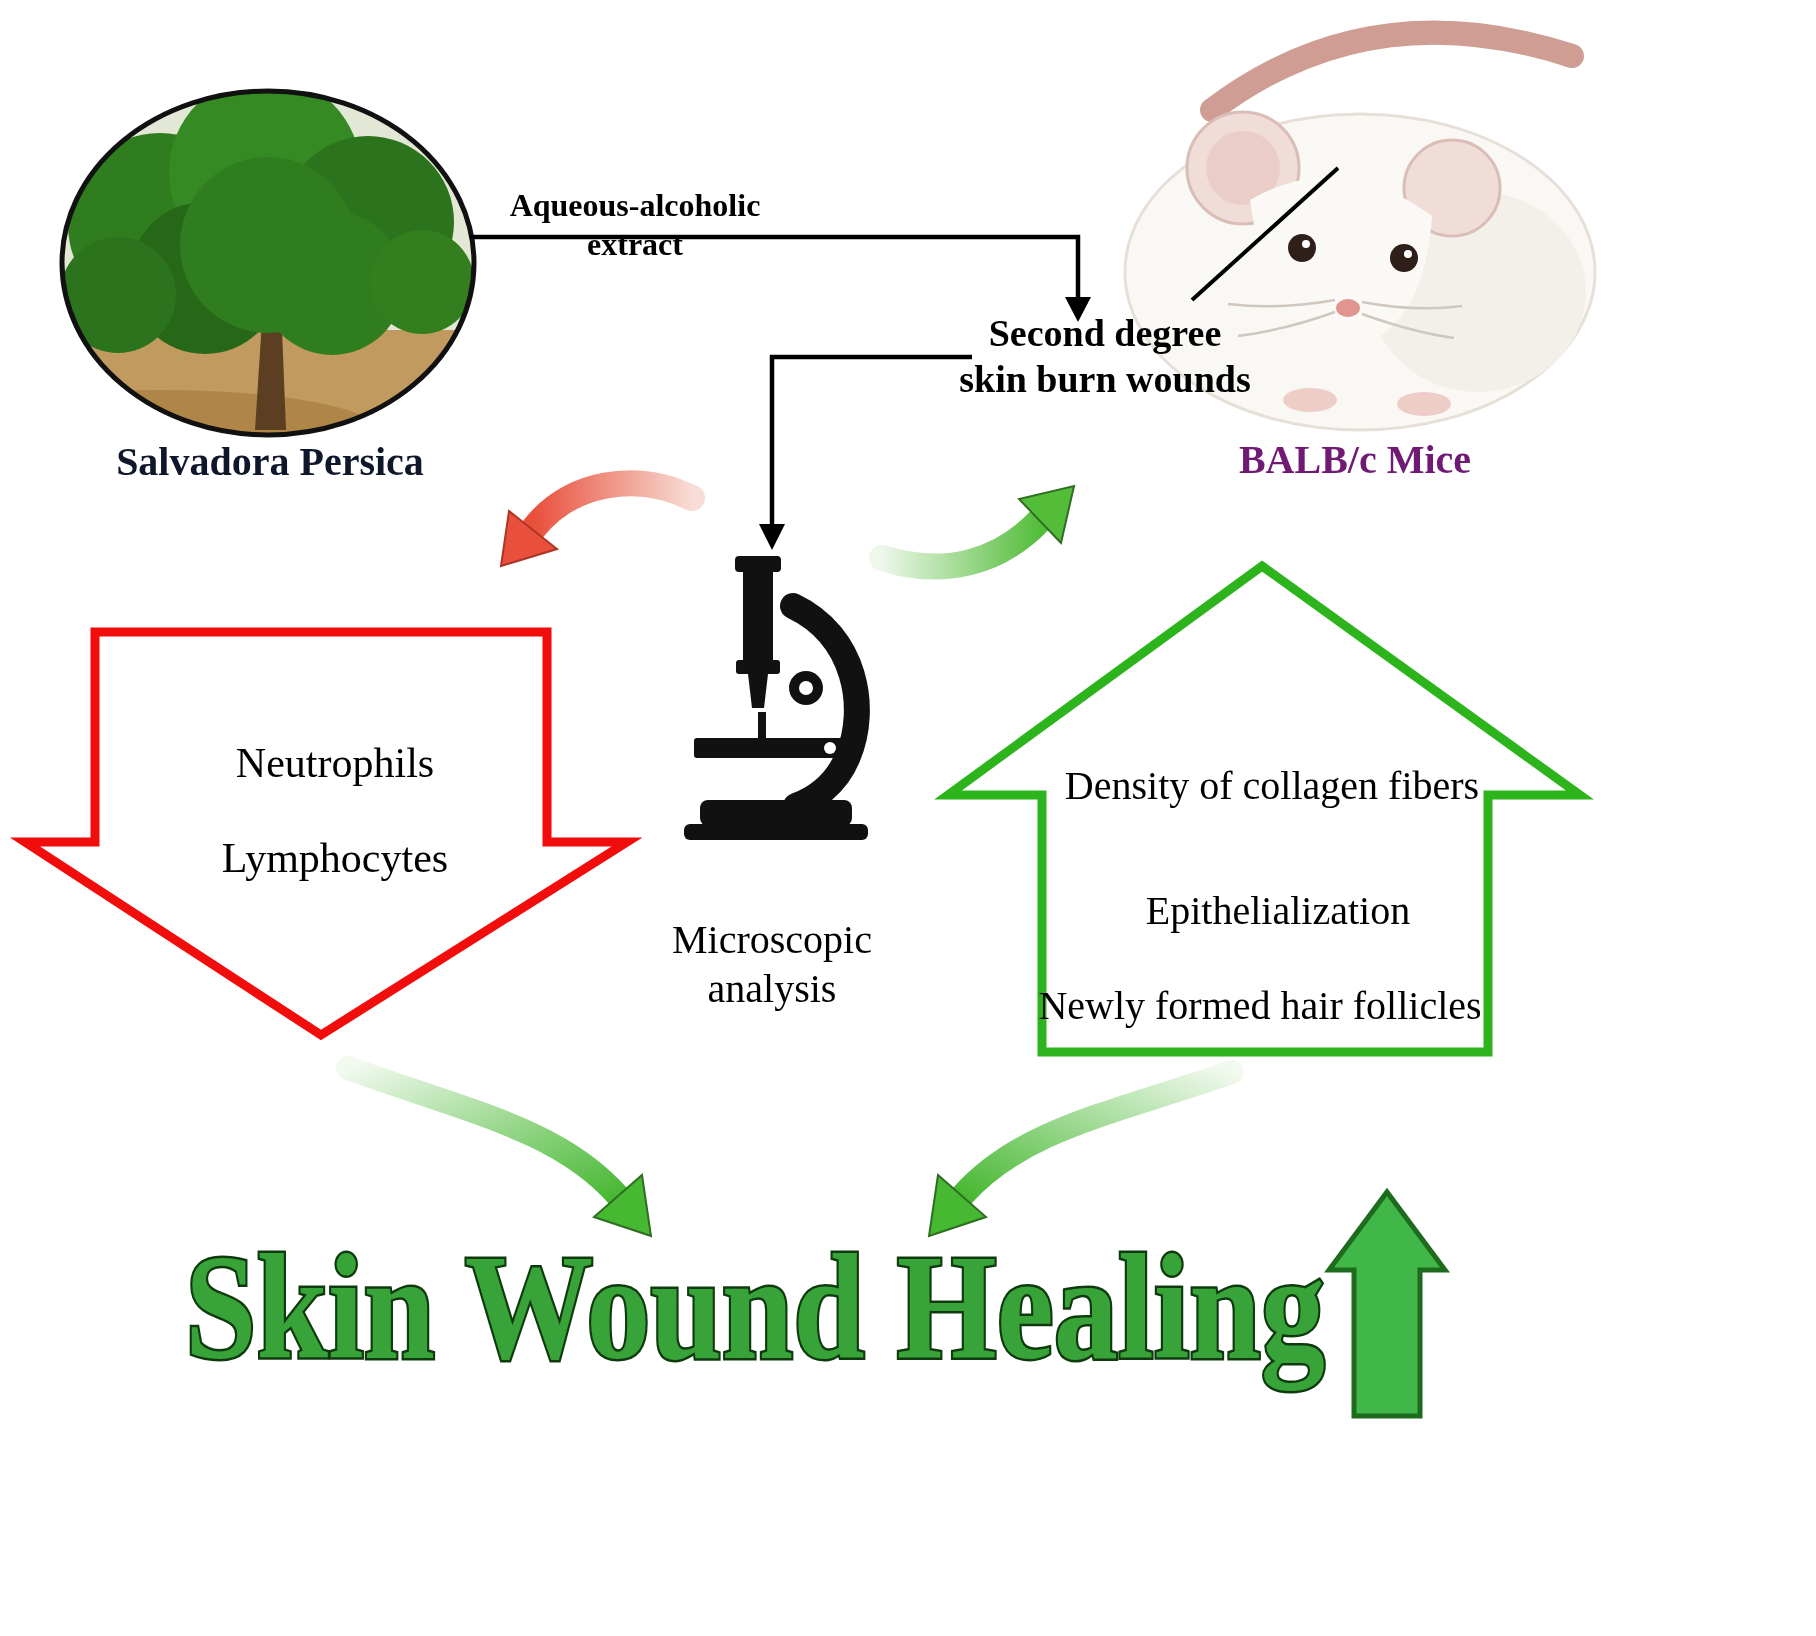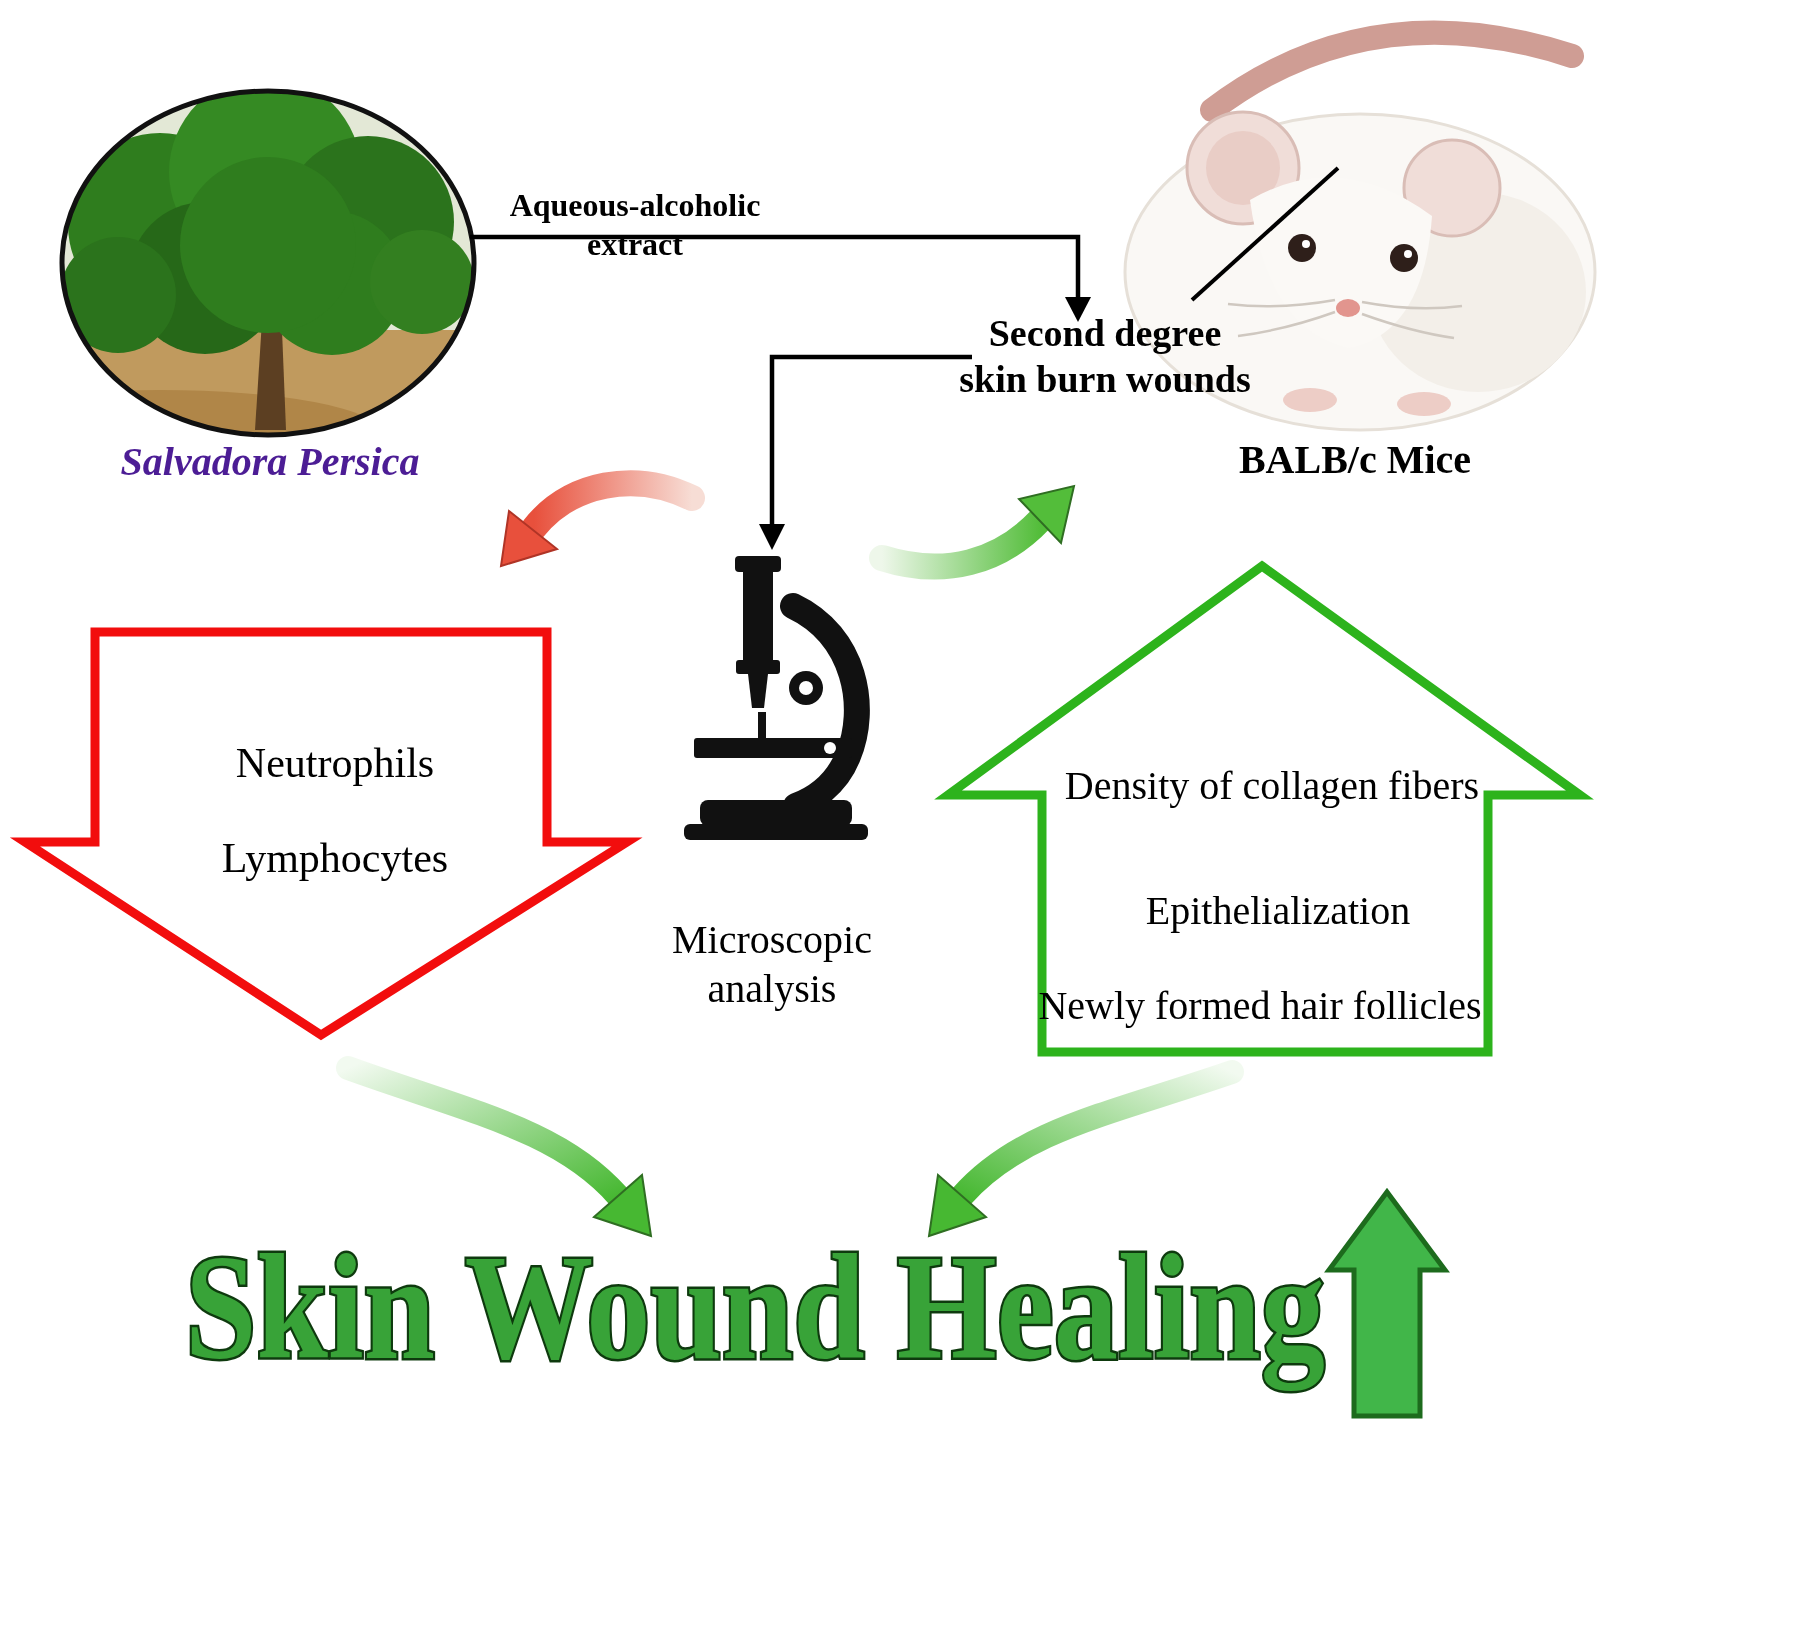--- a/index.html
+++ b/index.html
@@ -2,22 +2,22 @@
 <html><head>
 <meta charset="utf-8">
 <style>
   html,body{margin:0;padding:0;background:#fff;}
   #stage{
     position:relative;width:1816px;height:1636px;background:#fff;overflow:hidden;
     font-family:"Liberation Serif","DejaVu Serif",serif;color:#000;
   }
   #art{position:absolute;left:0;top:0;z-index:1;}
   .txt{position:absolute;z-index:2;text-align:center;line-height:1.22;}
-  .lbl-plant{left:70px;top:438px;width:400px;font-size:40px;font-weight:bold;font-style:italic;color:#4c1d95;}
-  .lbl-mouse{left:1155px;top:436px;width:400px;font-size:40px;font-weight:bold;color:#000000;}
+  .lbl-plant{left:70px;top:438px;width:400px;font-size:40px;font-weight:bold;color:#0f172a;}
+  .lbl-mouse{left:1155px;top:436px;width:400px;font-size:40px;font-weight:bold;color:#701a75;}
   .lbl-extract{left:485px;top:186px;width:300px;font-size:32px;font-weight:bold;}
   .lbl-burn{left:905px;top:310px;width:400px;font-size:38px;font-weight:bold;}
   .lbl-micro{left:622px;top:870px;width:300px;font-size:40px;margin-top:46px;}
   .lbl-item{font-size:42px;}
   .neutrophils{left:115px;top:738px;width:440px;}
   .lymphocytes{left:115px;top:833px;width:440px;}
   .fibroblasts{left:1065px;top:648px;width:400px;font-size:40px;}
   .collagen{left:1022px;top:762px;width:500px;font-size:40px;}
   .epithel{left:1028px;top:887px;width:500px;font-size:40px;}
   .hairfoll{left:1010px;top:982px;width:500px;font-size:40px;font-family:Liberation Serif, serif;}

